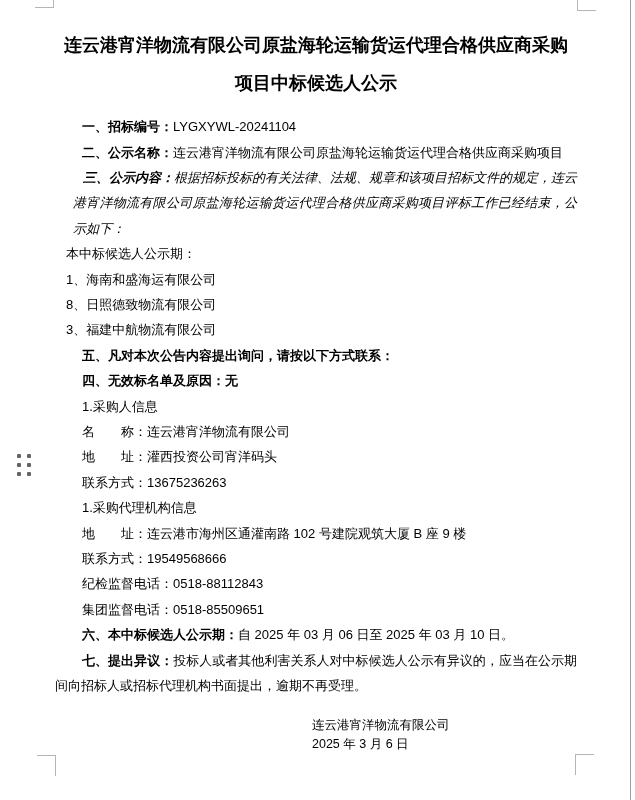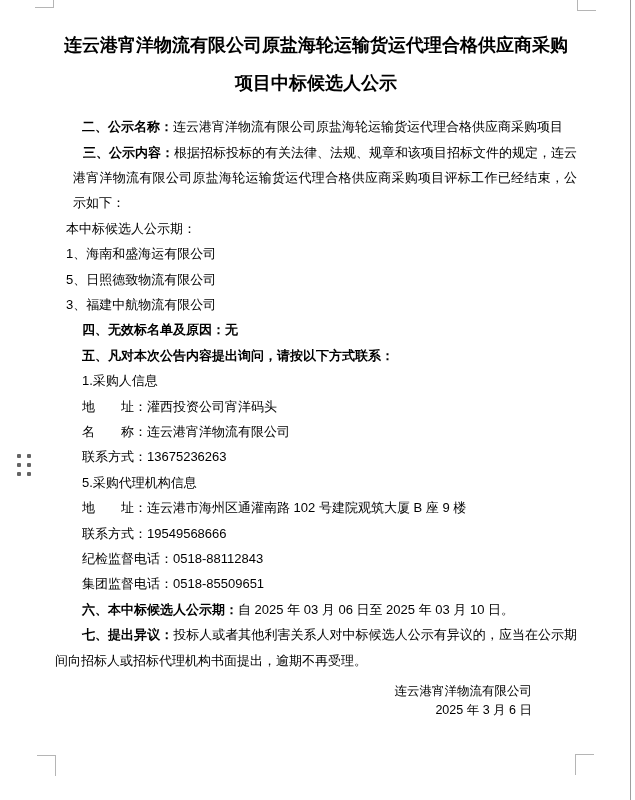--- a/index.html
+++ b/index.html
@@ -21,24 +21,24 @@
   .handle{position:absolute;left:17px;top:454px;display:grid;
     grid-template-columns:4px 4px;grid-auto-rows:4px;column-gap:6px;row-gap:5px;cursor:move;}
   .handle i{background:#646464;border-radius:1px;display:block;}
   
   .text-area{margin:0 58px 0 55px;}
   .doc-title{font-size:18px;font-weight:bold;text-align:center;line-height:38px;padding-top:14px;}
   .doc-title span{display:block;}
   .body-text{margin-top:12px;}
   .body-text p{margin:0;font-size:13px;line-height:25.4px;text-indent:27px;}
   .body-text p b{font-weight:bold;}
-  p.wrap3{margin-left:18px;text-indent:10px;text-align:justify;}
+  p.wrap3{margin-left:18px;text-indent:10px;text-align:justify;font-style:italic;}
   p.listline{text-indent:11px;}
   p.wrap7{text-indent:27px;text-align:justify;}
-  .sig{margin-left:257px;width:220px;text-align:right;font-size:12.5px;line-height:18.5px;margin-top:9px;}
+  .sig{margin-left:257px;width:220px;text-align:left;font-size:12.5px;line-height:18.5px;margin-top:18px;}
   .sig span{display:block;}
 </style>
 </head>
 <body>
 
 <div class="page">
 
   <div class="mark tl"></div>
   <div class="mark tr"></div>
   <div class="mark bl"></div>
@@ -55,40 +55,41 @@
 
   <div class="text-area">
 
     <h1 class="doc-title">
       <span>连云港宵洋物流有限公司原盐海轮运输货运代理合格供应商采购</span>
       <span>项目中标候选人公示</span>
     </h1>
 
     <div class="body-text">
 
+      <p><b>一、招标编号：</b><span>LYGXYWL-20241104</span></p>
 
       <p><b>二、公示名称：</b><span>连云港宵洋物流有限公司原盐海轮运输货运代理合格供应商采购项目</span></p>
 
       <p class="wrap3"><b>三、公示内容：</b><span>根据招标投标的有关法律、法规、规章和该项目招标文件的规定，连云港宵洋物流有限公司原盐海轮运输货运代理合格供应商采购项目评标工作已经结束，公示如下：</span></p>
 
       <p class="listline">本中标候选人公示期：</p>
       <p class="listline">1、海南和盛海运有限公司</p>
-      <p class="listline">5、日照德致物流有限公司</p>
+      <p class="listline">8、日照德致物流有限公司</p>
       <p class="listline">3、福建中航物流有限公司</p>
+
+      <p><b>五、凡对本次公告内容提出询问，请按以下方式联系：</b></p>
 
       <p><b>四、无效标名单及原因：</b><b>无</b></p>
 
-      <p><b>五、凡对本次公告内容提出询问，请按以下方式联系：</b></p>
-
       <p>1.采购人信息</p>
+      <p>名　　称：连云港宵洋物流有限公司</p>
       <p>地　　址：灌西投资公司宵洋码头</p>
-      <p>名　　称：连云港宵洋物流有限公司</p>
       <p>联系方式：13675236263</p>
 
-      <p>5.采购代理机构信息</p>
+      <p>1.采购代理机构信息</p>
       <p>地　　址：连云港市海州区通灌南路 102 号建院观筑大厦 B 座 9 楼</p>
       <p>联系方式：19549568666</p>
       <p>纪检监督电话：0518-88112843</p>
       <p>集团监督电话：0518-85509651</p>
 
       <p><b>六、本中标候选人公示期：</b><span>自 2025 年 03 月 06 日至 2025 年 03 月 10 日。</span></p>
 
       <p class="wrap7"><b>七、提出异议：</b><span>投标人或者其他利害关系人对中标候选人公示有异议的，应当在公示期间向招标人或招标代理机构书面提出，逾期不再受理。</span></p>
 
       <div class="sig">

